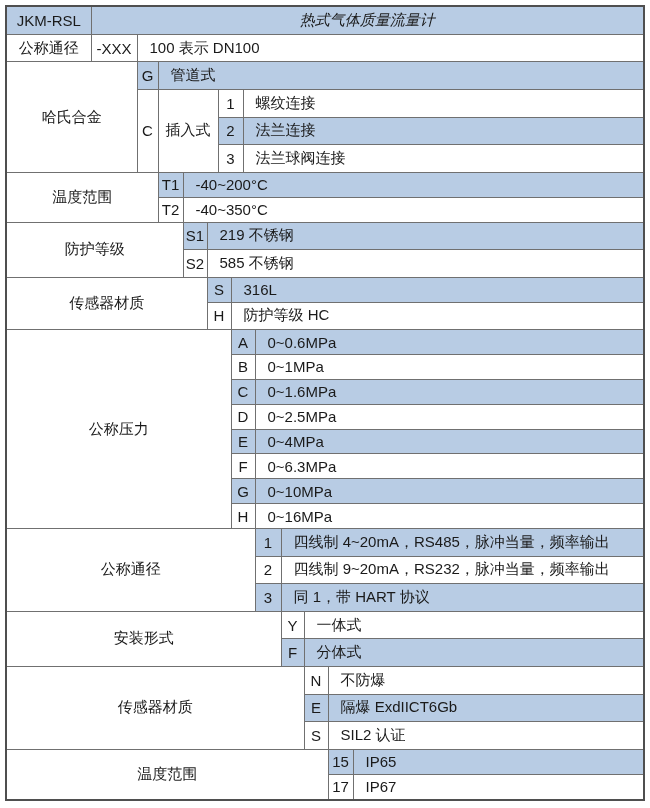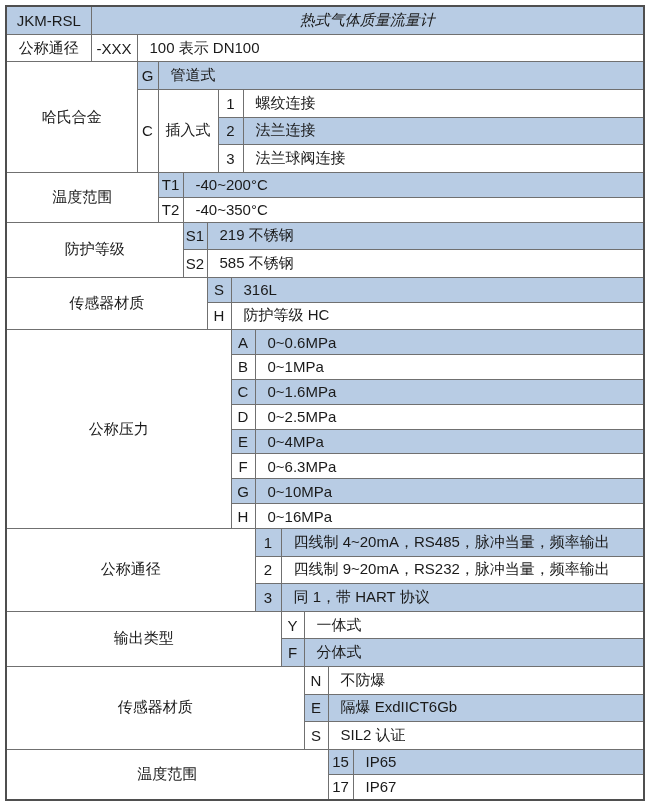--- a/index.html
+++ b/index.html
@@ -162,21 +162,21 @@
   <tr>
     <td class="c">2</td>
     <td colspan="4" class="v">四线制 9~20mA，RS232，脉冲当量，频率输出</td>
   </tr>
   <tr>
     <td class="c blue">3</td>
     <td colspan="4" class="v blue">同 1，带 HART 协议</td>
   </tr>
 
   <tr>
-    <td rowspan="2" colspan="10" class="c">输出类型</td>
+    <td rowspan="2" colspan="10" class="c">安装形式</td>
     <td class="c">Y</td>
     <td colspan="3" class="v">一体式</td>
   </tr>
   <tr>
     <td class="c blue">F</td>
     <td colspan="3" class="v blue">分体式</td>
   </tr>
 
   <tr>
     <td rowspan="3" colspan="11" class="c">传感器材质</td>

